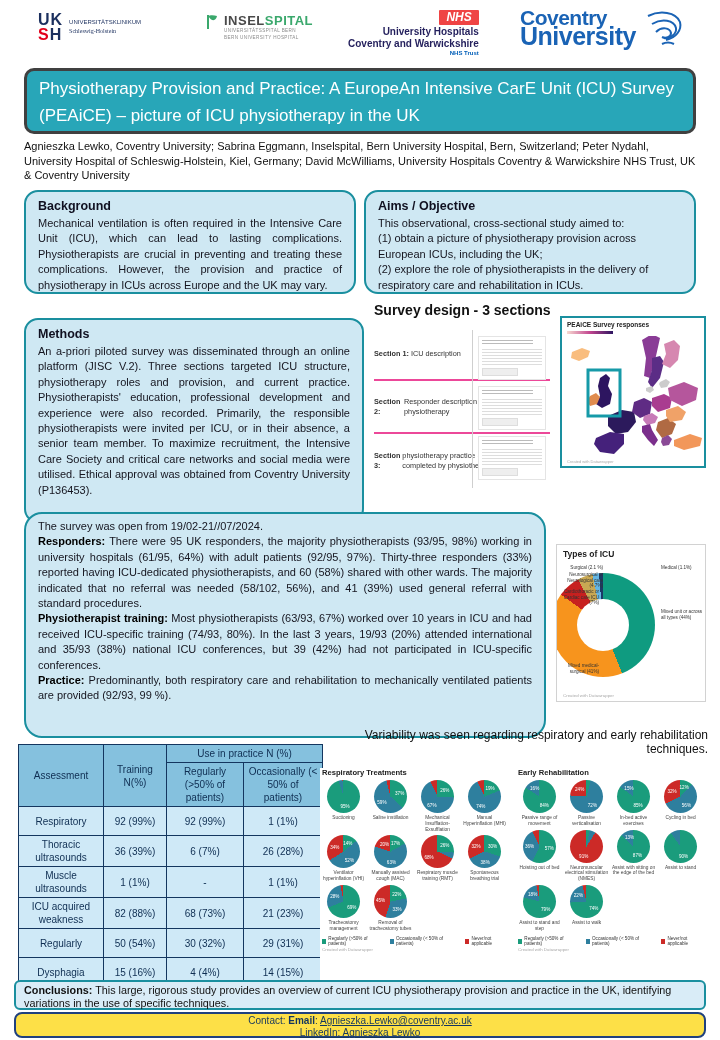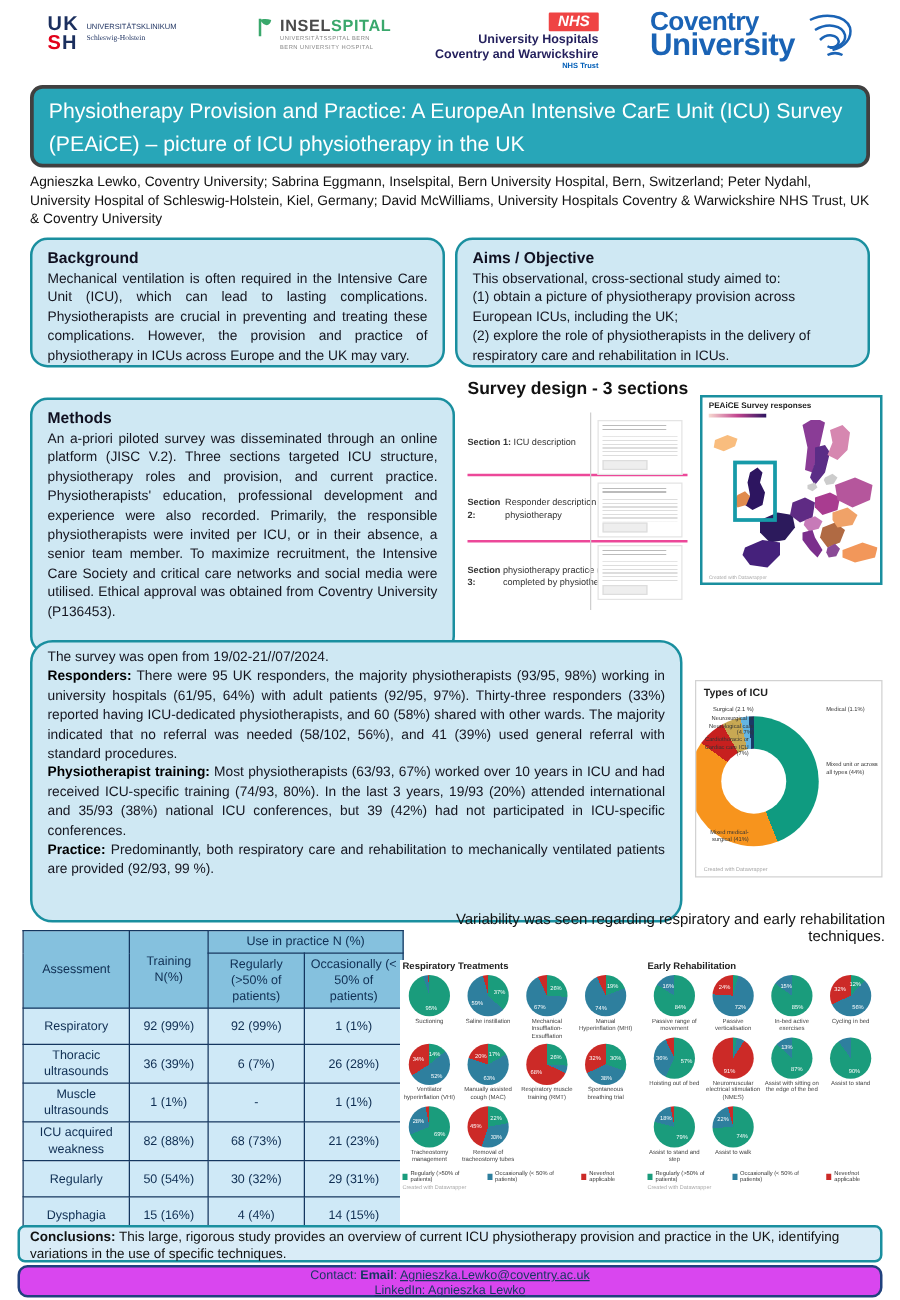--- a/index.html
+++ b/index.html
@@ -101,21 +101,21 @@
   .pie-label{font-size:4.8px;line-height:1.2;color:#444;text-align:center;margin-top:2px;width:46px;}
   .pie-legend{display:flex;gap:5px;margin:2px 0 1px 2px;align-items:center;}
   .leg-item{display:flex;align-items:center;gap:2px;font-size:4.6px;color:#333;}
   .leg-sw{width:4.5px;height:4.5px;display:inline-block;}
   .panel-credit{font-size:4.4px;color:#aaa;margin-left:2px;}
   
   #conclusions-bar{position:absolute;left:14px;top:980px;width:692px;height:30px;box-sizing:border-box;
        background:#d9ecf7;border:2.5px solid #1a8f9f;border-radius:6px;padding:2px 8px;
        font-size:10.8px;line-height:1.25;color:#111;}
   #contact-bar{position:absolute;left:14px;top:1012px;width:692px;height:26px;box-sizing:border-box;
-       background:#d946ef;border:2.5px solid #20417e;border-radius:8px;text-align:center;
+       background:#fde047;border:2.5px solid #20417e;border-radius:8px;text-align:center;
        font-size:10px;line-height:1.2;color:#14365f;padding-top:1px;}
   #contact-bar a{color:#14365f;text-decoration:underline;cursor:pointer;}
 </style>
 </head>
 <body>
 
 <div id="poster">
 
   <div class="logo" id="uksh">
     <div class="uksh-letters">

